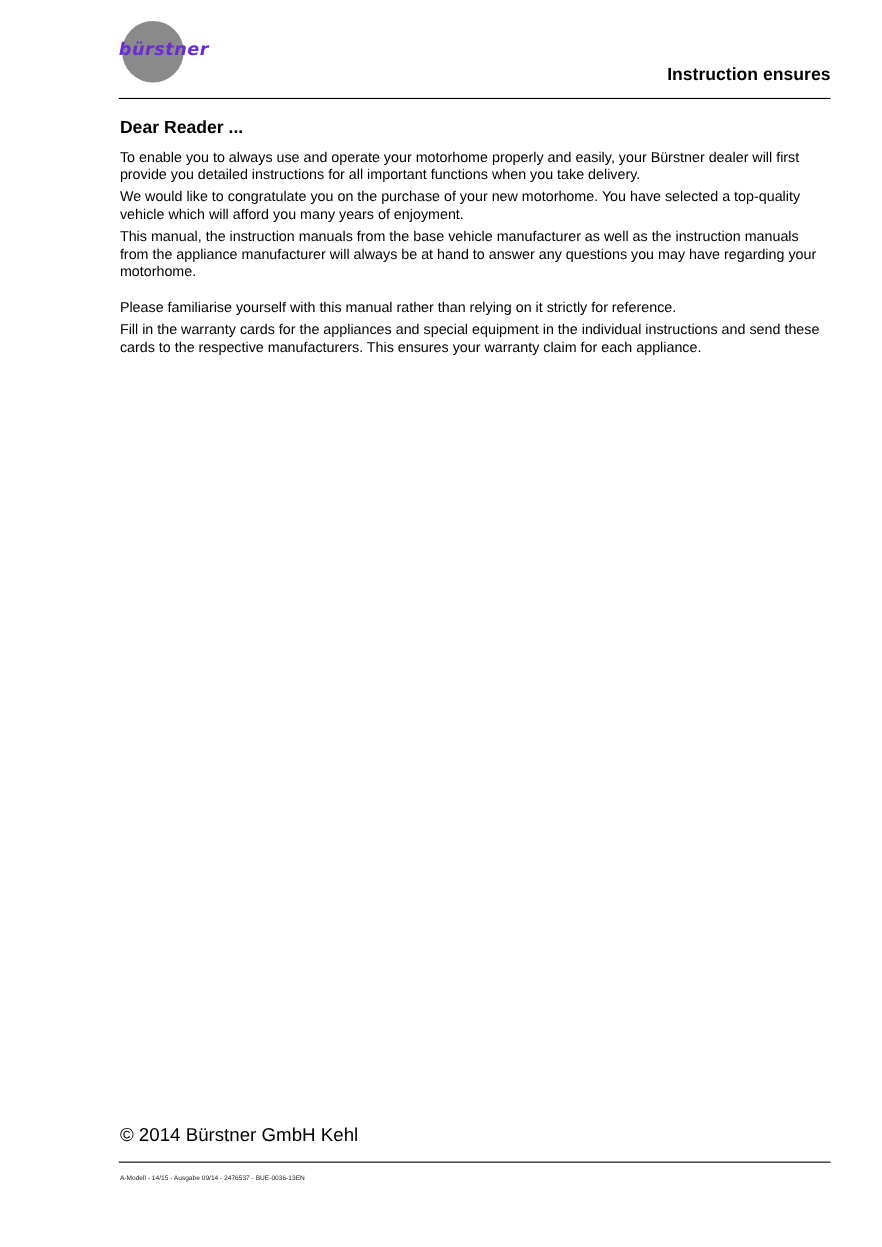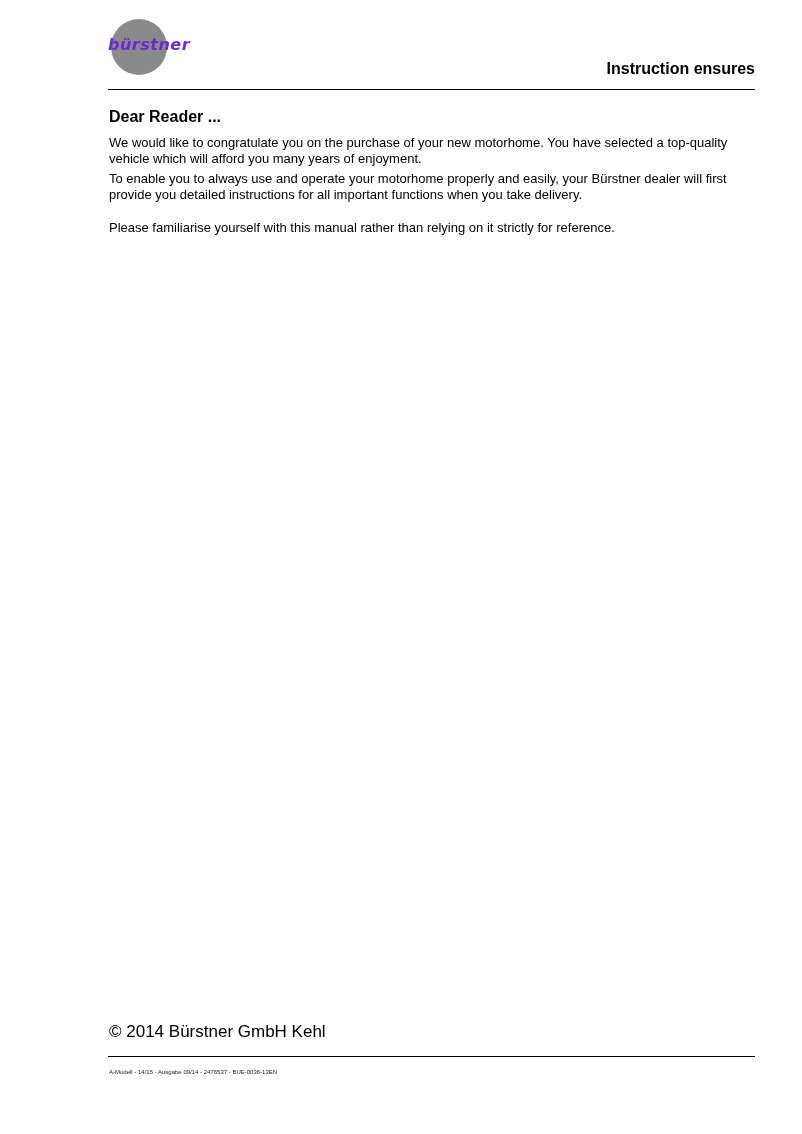--- a/index.html
+++ b/index.html
@@ -23,23 +23,25 @@
 <div class="logo">
   <div class="circle"></div>
   <div class="word">bürstner</div>
 </div>
 <div class="header-title">Instruction ensures</div>
 <div class="hr-top"></div>
 
 <div class="content">
   <div class="section1">
     <h2>Dear Reader ...</h2>
+    <p>To enable you to always use and operate your motorhome properly and easily, your Bürstner dealer will first provide you detailed instructions for all important functions when you take delivery.</p>
     <p>We would like to congratulate you on the purchase of your new motorhome. You have selected a top-quality vehicle which will afford you many years of enjoyment.</p>
-    <p>To enable you to always use and operate your motorhome properly and easily, your Bürstner dealer will first provide you detailed instructions for all important functions when you take delivery.</p>
+    <p>This manual, the instruction manuals from the base vehicle manufacturer as well as the instruction manuals from the appliance manufacturer will always be at hand to answer any questions you may have regarding your motorhome.</p>
   </div>
   <div class="section2">
     <p>Please familiarise yourself with this manual rather than relying on it strictly for reference.</p>
+    <p>Fill in the warranty cards for the appliances and special equipment in the individual instructions and send these cards to the respective manufacturers. This ensures your warranty claim for each appliance.</p>
   </div>
 </div>
 
 <div class="copyright">© 2014 Bürstner GmbH Kehl</div>
 <div class="hr-bottom"></div>
 <div class="doccode">A-Modell - 14/15 - Ausgabe 09/14 - 2476537 - BUE-0036-13EN</div>
 
 </body></html>

